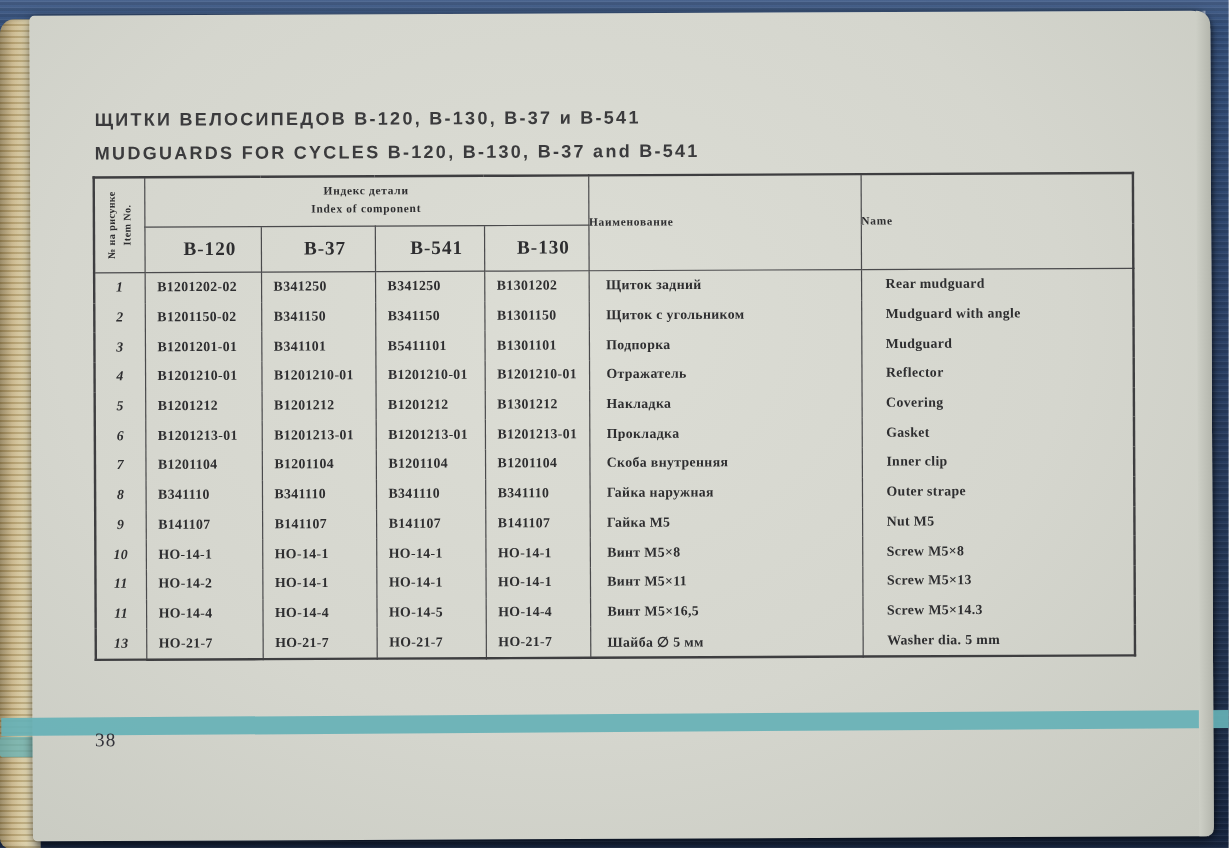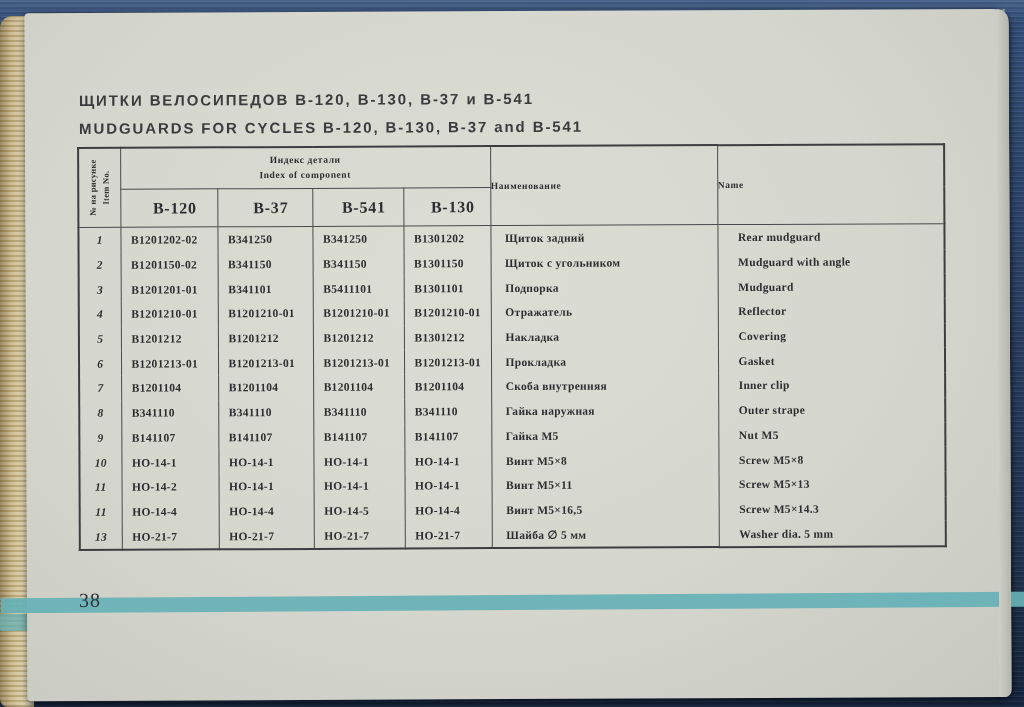--- a/index.html
+++ b/index.html
@@ -79,22 +79,22 @@
   td.c-code { padding-left:10px; }
   td.c-nameru { padding-left:14px; }
   td.c-nameen { padding-left:20px; }
 
   .accent-stripe {
     position:absolute; left:-26px; top:584px; width:1036px; height:15px;
     transform: rotate(-0.12deg);
     opacity:0.92;
   }
   .page-number {
-    position:absolute; left:52px; top:576px;
-    font-size:20px; color:#33333a; letter-spacing:1px;
+    position:absolute; left:52px; top:596px;
+    font-size:16px; color:#33333a; letter-spacing:1px;
   }
 </style>
 </head>
 <body>
 
 <div class="scene">
 
   <div class="page-stack">
     <div class="stack-accent" style="background: rgb(102, 177, 182);"></div>
   </div>

